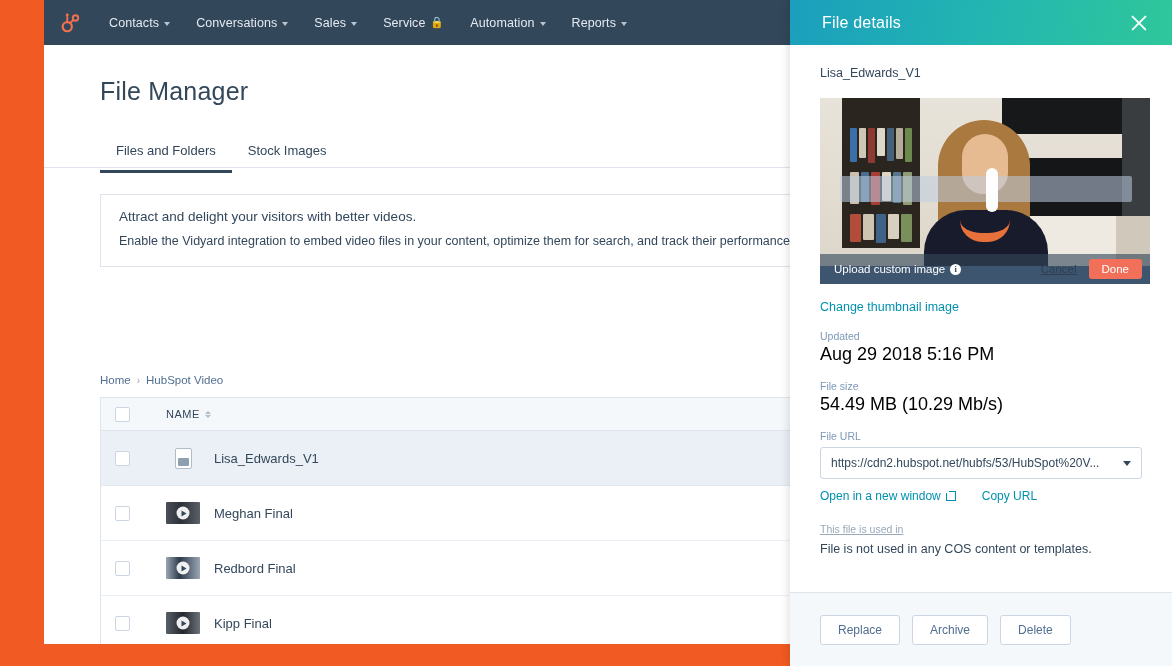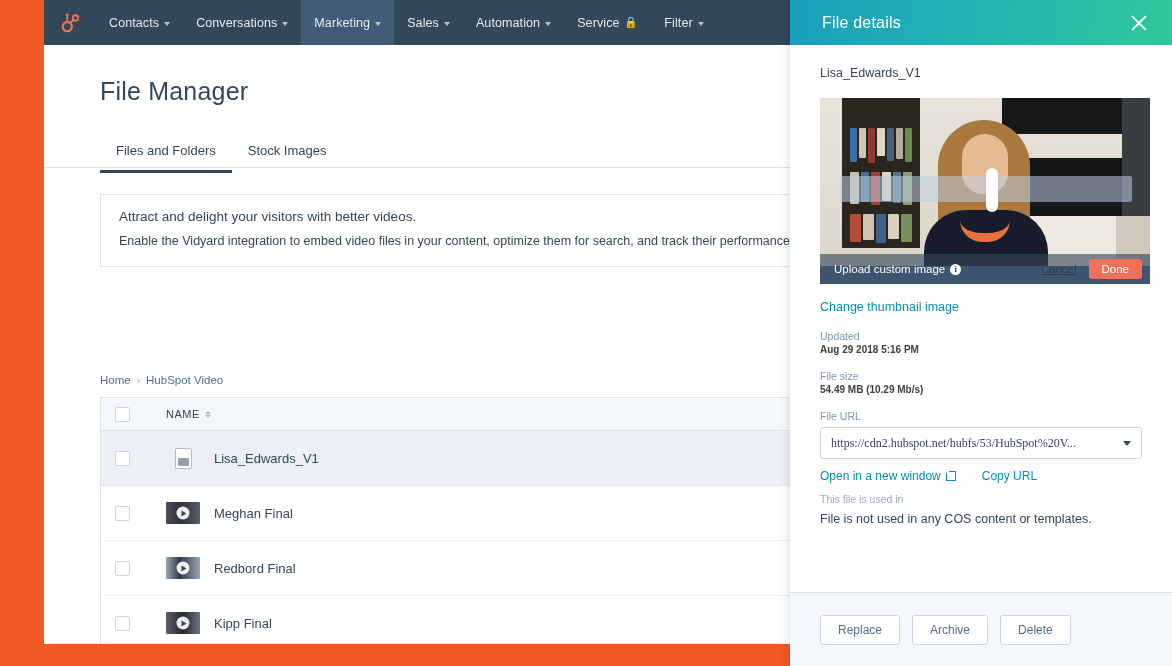--- a/index.html
+++ b/index.html
@@ -248,43 +248,43 @@
     background: #f2705a; color: #fff; font-size: 11.5px;
     padding: 4px 13px; border-radius: 3px; border: none; cursor: pointer;
   }
 
   .change-thumb {
     margin-top: 16px; font-size: 12.5px; color: #0091ae; cursor: pointer; text-decoration: none;
     display: inline-block;
   }
   .meta-group { margin-top: 15px; }
   .meta-label { font-size: 10.5px; color: #7c98b6; margin-bottom: 2px; }
-  .meta-value { font-size: 10px; color: #404040; font-weight: bold; }
+  .meta-value { font-size: 18px; color: #000000; }
 
   .url-field {
     margin-top: 5px; width: 322px; height: 32px; border: 1px solid #cbd6e2; border-radius: 3px;
     display: flex; align-items: center; justify-content: space-between;
-    padding: 0 10px; font-size: 12px; color: #33475b; background: #fff; cursor: pointer; font-family: Liberation Serif, serif;
+    padding: 0 10px; font-size: 12px; color: #33475b; background: #fff; cursor: pointer;
   }
   .url-caret { width: 0; height: 0; border-left: 4.5px solid transparent; border-right: 4.5px solid transparent; border-top: 5px solid #33475b; }
   .url-links { margin-top: 10px; display: flex; gap: 26px; }
   .url-links a {
     font-size: 12px; color: #0091ae; text-decoration: none; cursor: pointer;
     display: flex; align-items: center; gap: 5px;
   }
   .ext-icon { display: inline-block; width: 10px; height: 10px; position: relative; }
   .ext-icon::before {
     content: ""; position: absolute; left: 0; bottom: 0; width: 8px; height: 7px;
     border: 1px solid #0091ae; border-top: none;
   }
   .ext-icon::after {
     content: ""; position: absolute; right: 0; top: 0; width: 6px; height: 6px;
     border-top: 1px solid #0091ae; border-right: 1px solid #0091ae;
   }
-  .usedin-label { margin-top: 10px; font-size: 10.5px; color: #99a9b9; }
+  .usedin-label { margin-top: 20px; font-size: 10.5px; color: #99a9b9; text-decoration: underline; }
   .usedin-value { margin-top: 7px; font-size: 12.5px; color: #33475b; }
 
   .panel-footer {
     flex: none; height: 74px; border-top: 1px solid #dfe3eb; background: #f5f8fa;
     display: flex; align-items: center; gap: 12px; padding: 0 30px;
   }
   .ghost-btn {
     background: #fff; border: 1px solid #cbd6e2; border-radius: 3px;
     font-size: 12px; color: #506e91; padding: 7px 17px; cursor: pointer;
     font-family: "Liberation Sans", sans-serif;
@@ -309,38 +309,34 @@
       </div>
       <div class="nav-items">
         <div class="nav-item">
           <span>Contacts</span>
           <span class="caret"></span>
         </div>
         <div class="nav-item">
           <span>Conversations</span>
           <span class="caret"></span>
         </div>
-        <div class="nav-item active">
-          <span>Marketing</span>
-          <span class="caret"></span>
-        </div>
         <div class="nav-item">
           <span>Sales</span>
           <span class="caret"></span>
         </div>
         <div class="nav-item">
+          <span>Service</span>
+          <span class="lock">🔒</span>
+        </div>
+        <div class="nav-item">
           <span>Automation</span>
           <span class="caret"></span>
         </div>
         <div class="nav-item">
-          <span>Service</span>
-          <span class="lock">🔒</span>
-        </div>
-        <div class="nav-item">
-          <span>Filter</span>
+          <span>Reports</span>
           <span class="caret"></span>
         </div>
       </div>
     </div>
 
     <div class="page">
 
       <div class="page-title">File Manager</div>
 
       <div class="tabs">

